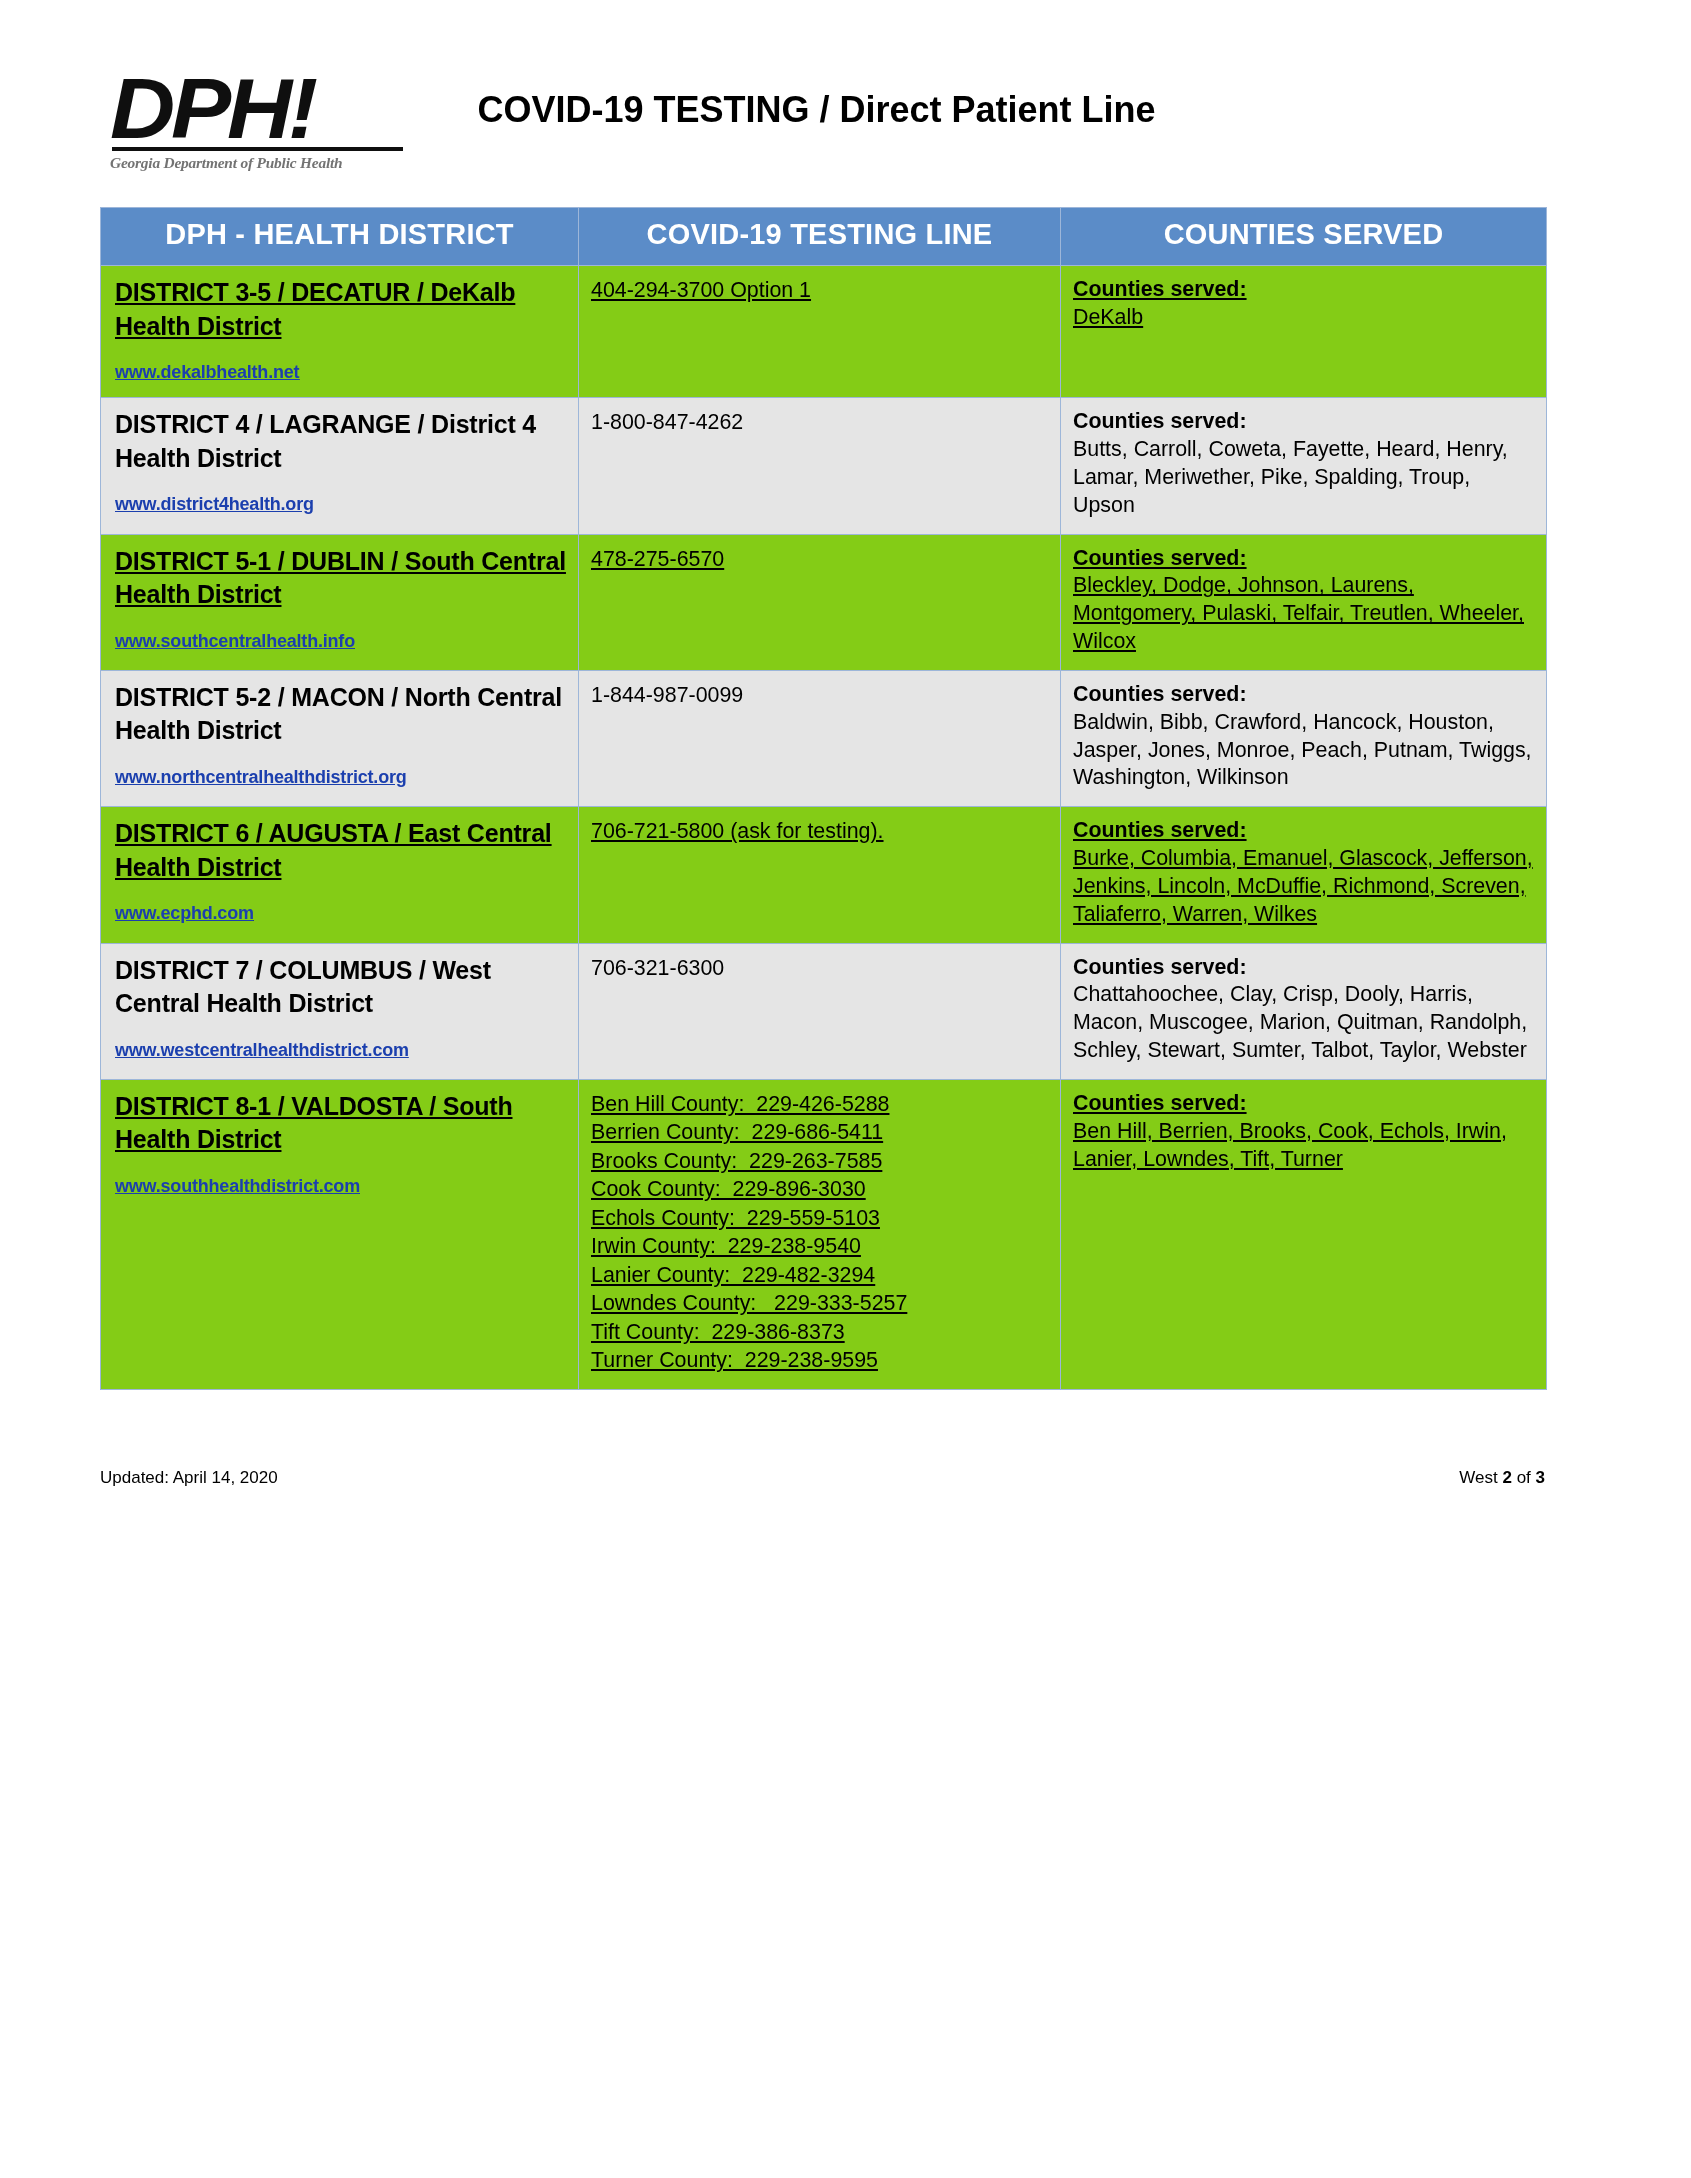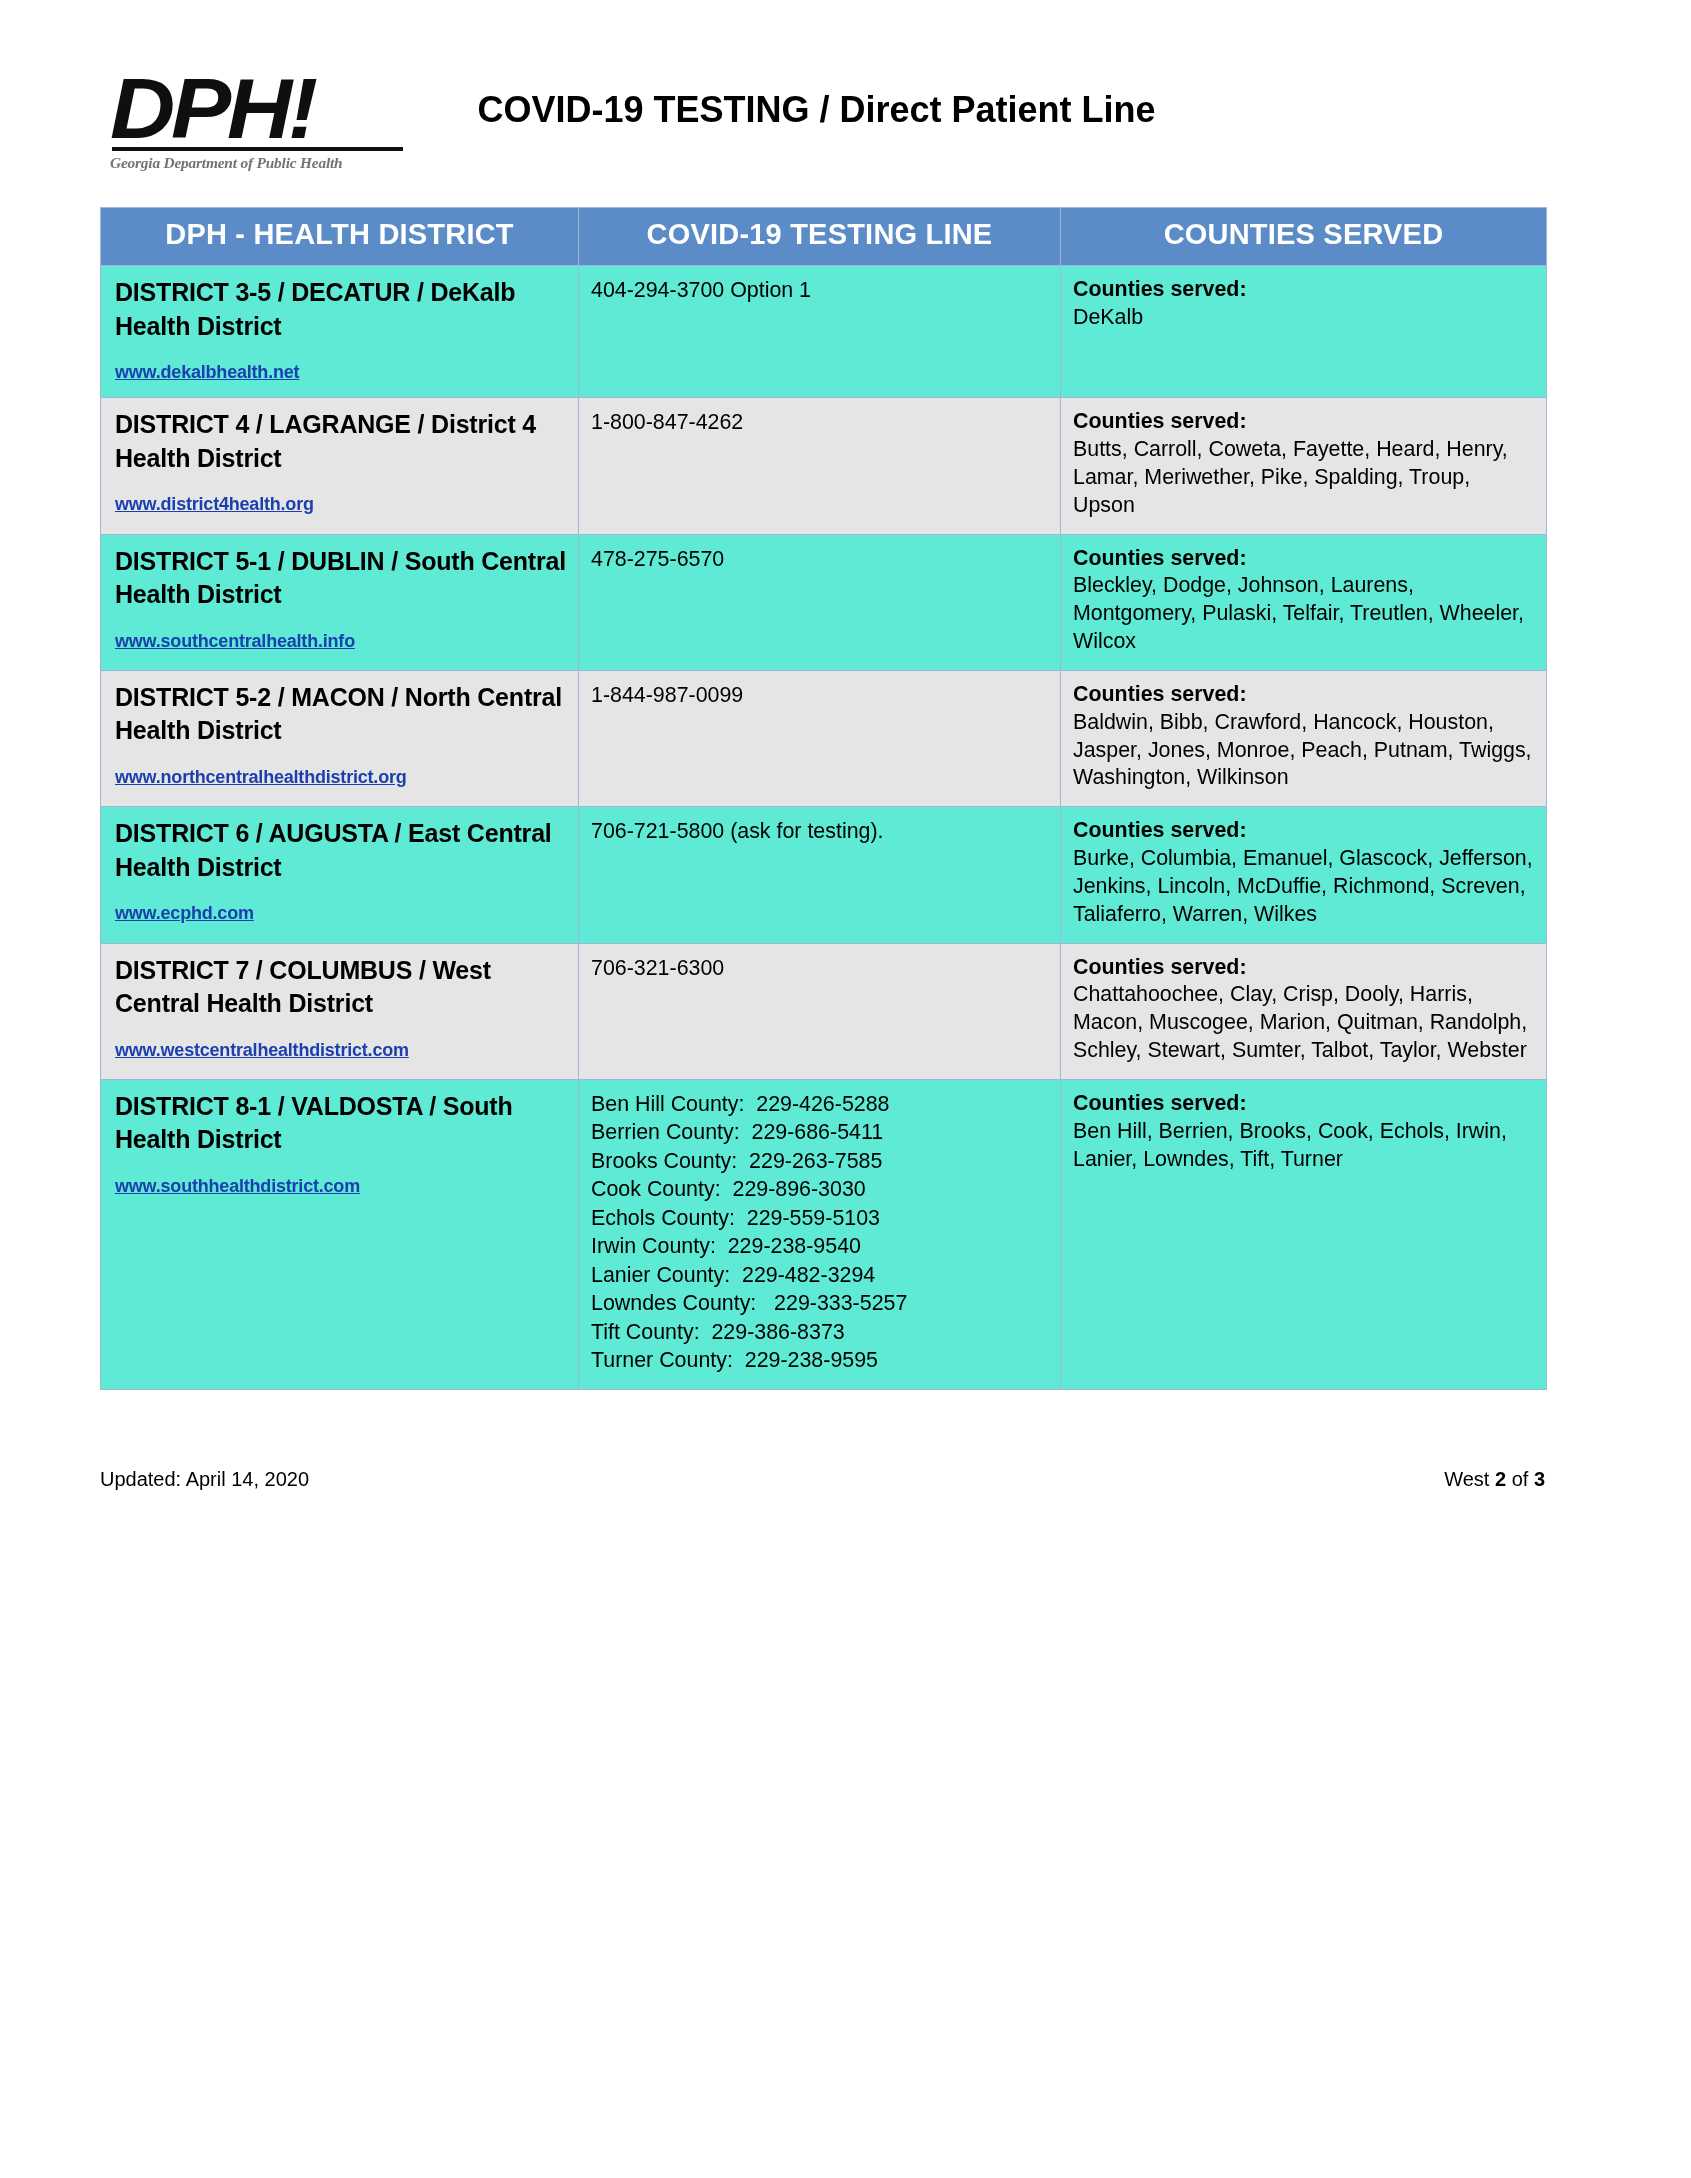--- a/index.html
+++ b/index.html
@@ -88,21 +88,21 @@
     text-align: center;
     padding: 10px 4px 14px 4px;
     line-height: 1.15;
     letter-spacing: 0.2px;
   }
   col.c-district { width: 478px; }
   col.c-line     { width: 482px; }
   col.c-counties { width: 486px; }
 
   tbody tr.shaded td { background: #e5e5e5; }
-  tbody tr.plain td  { background: #5eead4; }
+  tbody tr.plain td  { background: #84cc16; text-decoration: underline; }
 
   td.district {
     padding: 10px 8px 14px 14px;
   }
   .district-name {
     font-size: 25px;
     font-weight: bold;
     line-height: 1.34;
     letter-spacing: -0.2px;
   }
@@ -136,21 +136,21 @@
   }
   .counties-list { display: block; }
 
   
   .footer {
     width: 1445px;
     display: flex;
     justify-content: space-between;
     align-items: baseline;
     margin-top: 78px;
-    font-size: 20px;
+    font-size: 17px;
   }
   .footer .page-num b { font-weight: bold; }
 </style>
 </head>
 <body>
 
 <div class="page">
 
   <div class="header">
     <div class="logo">

